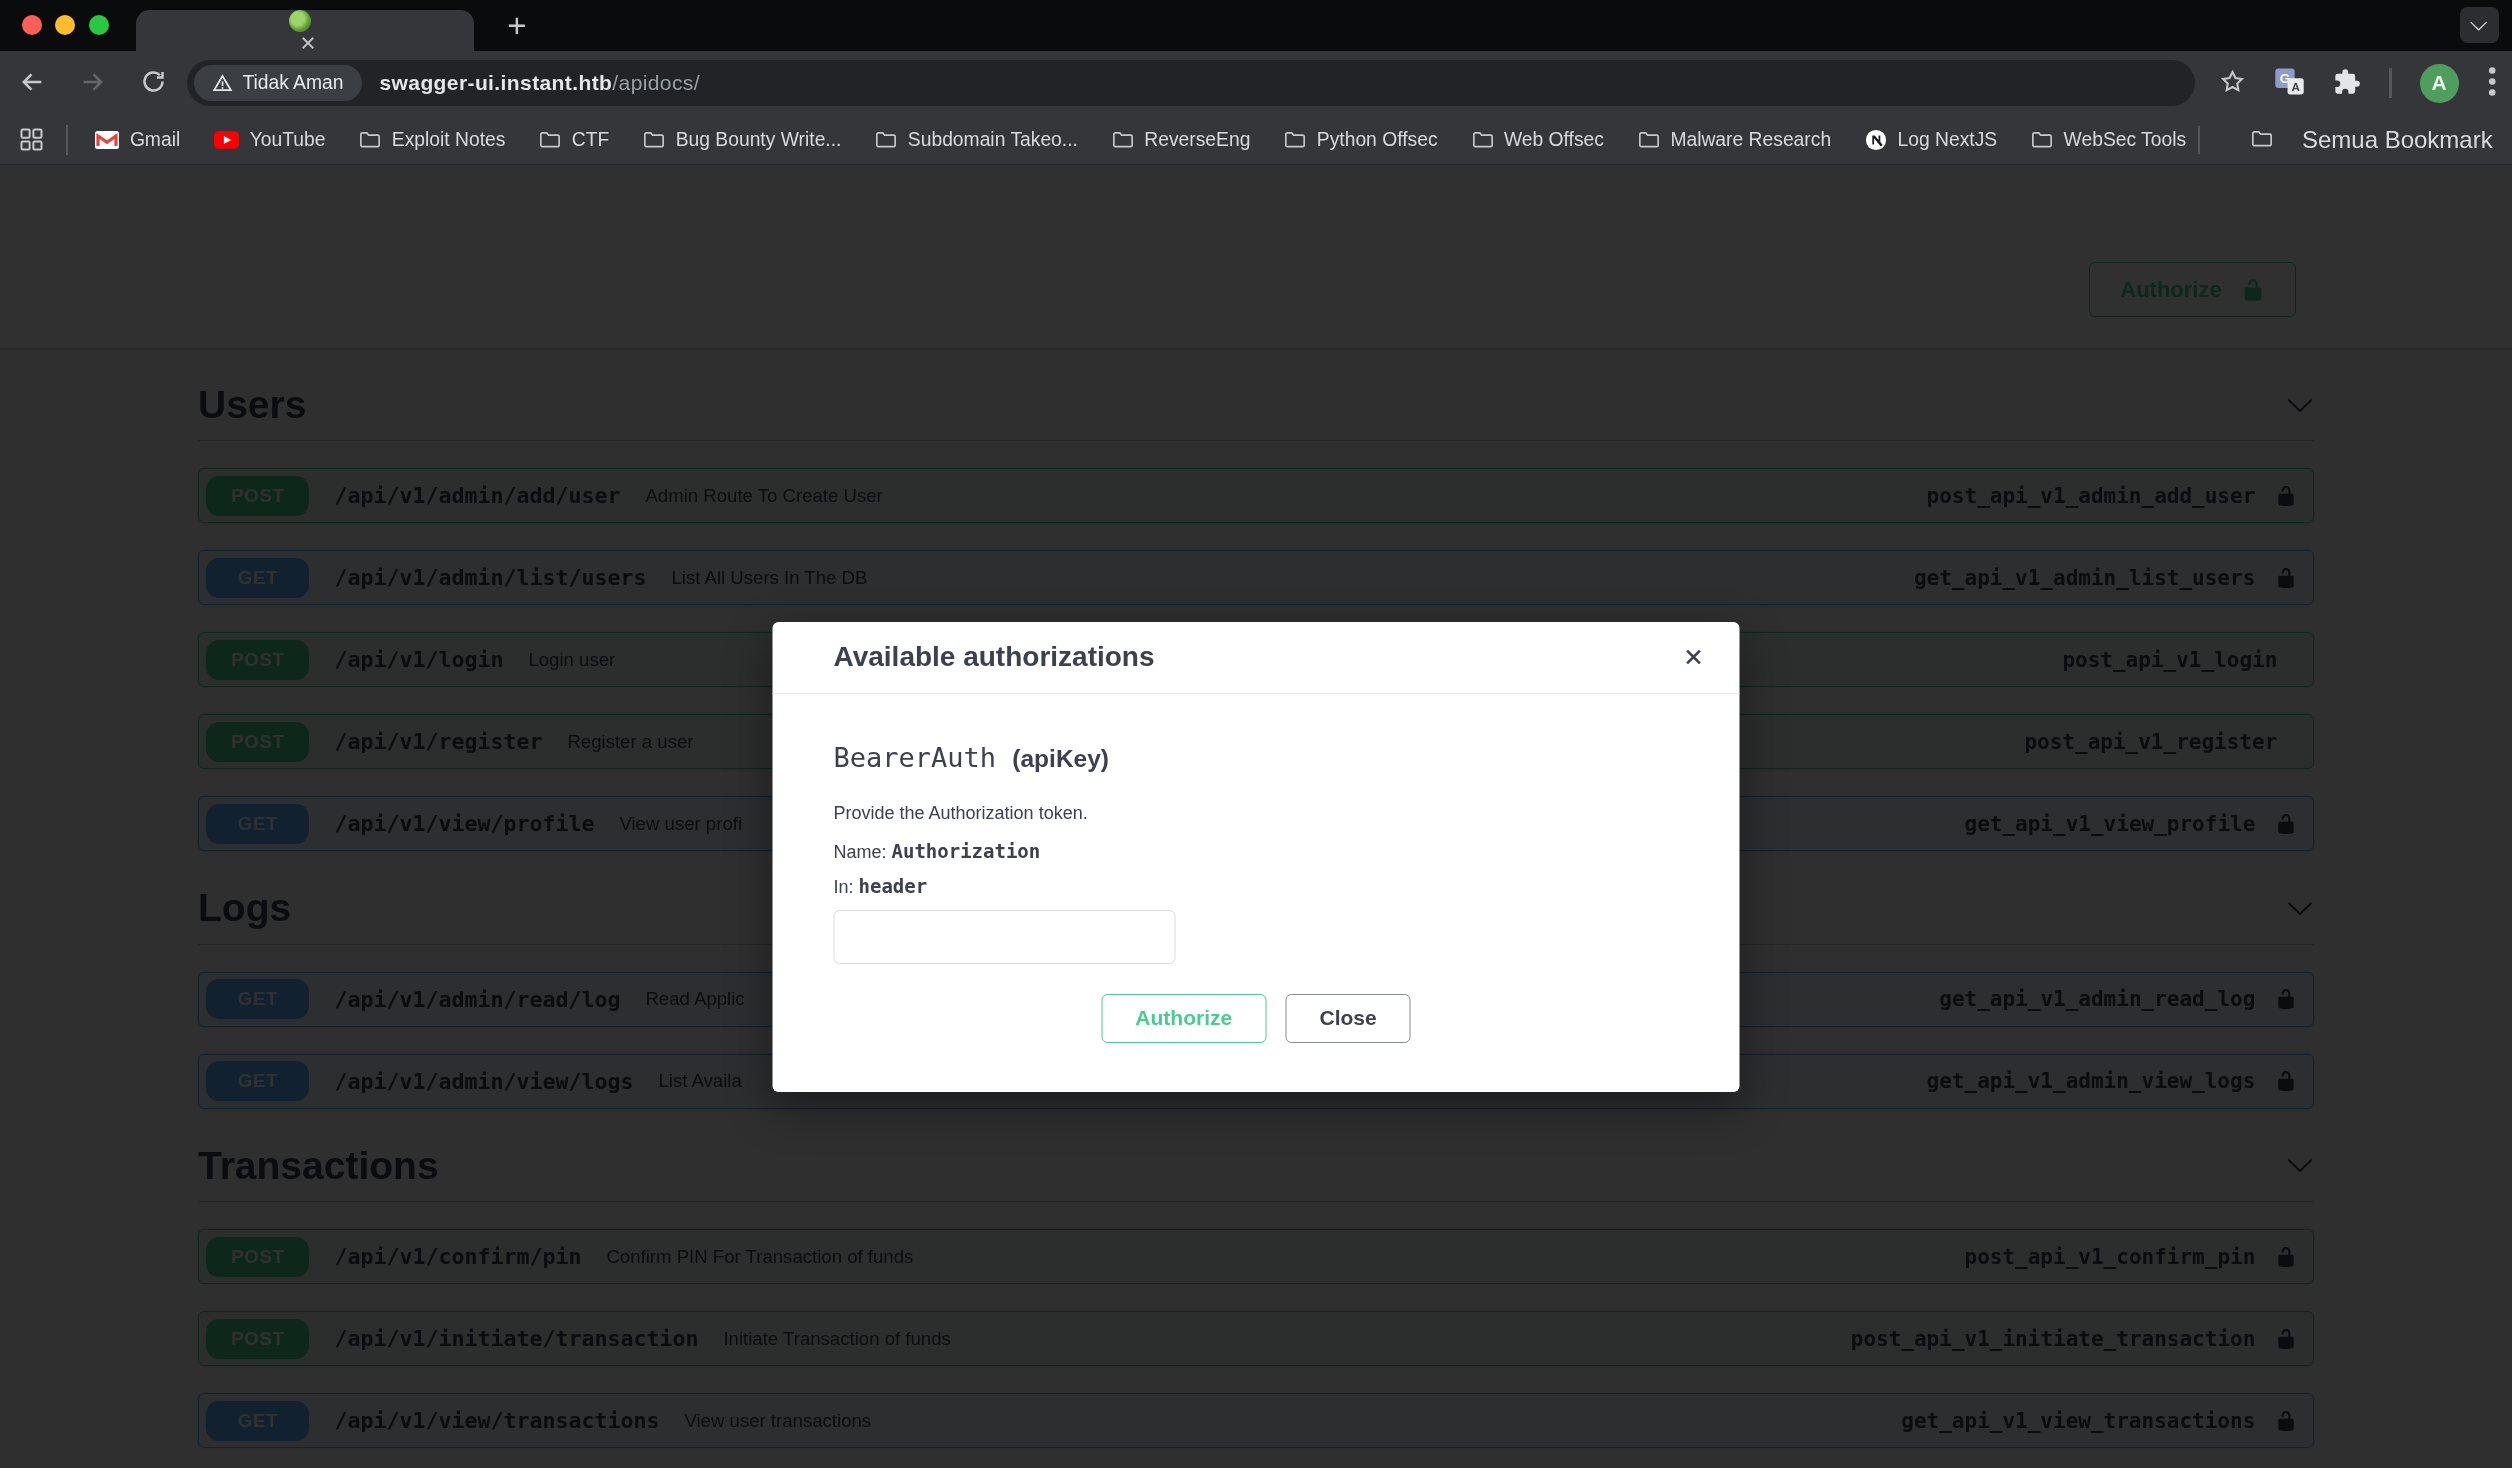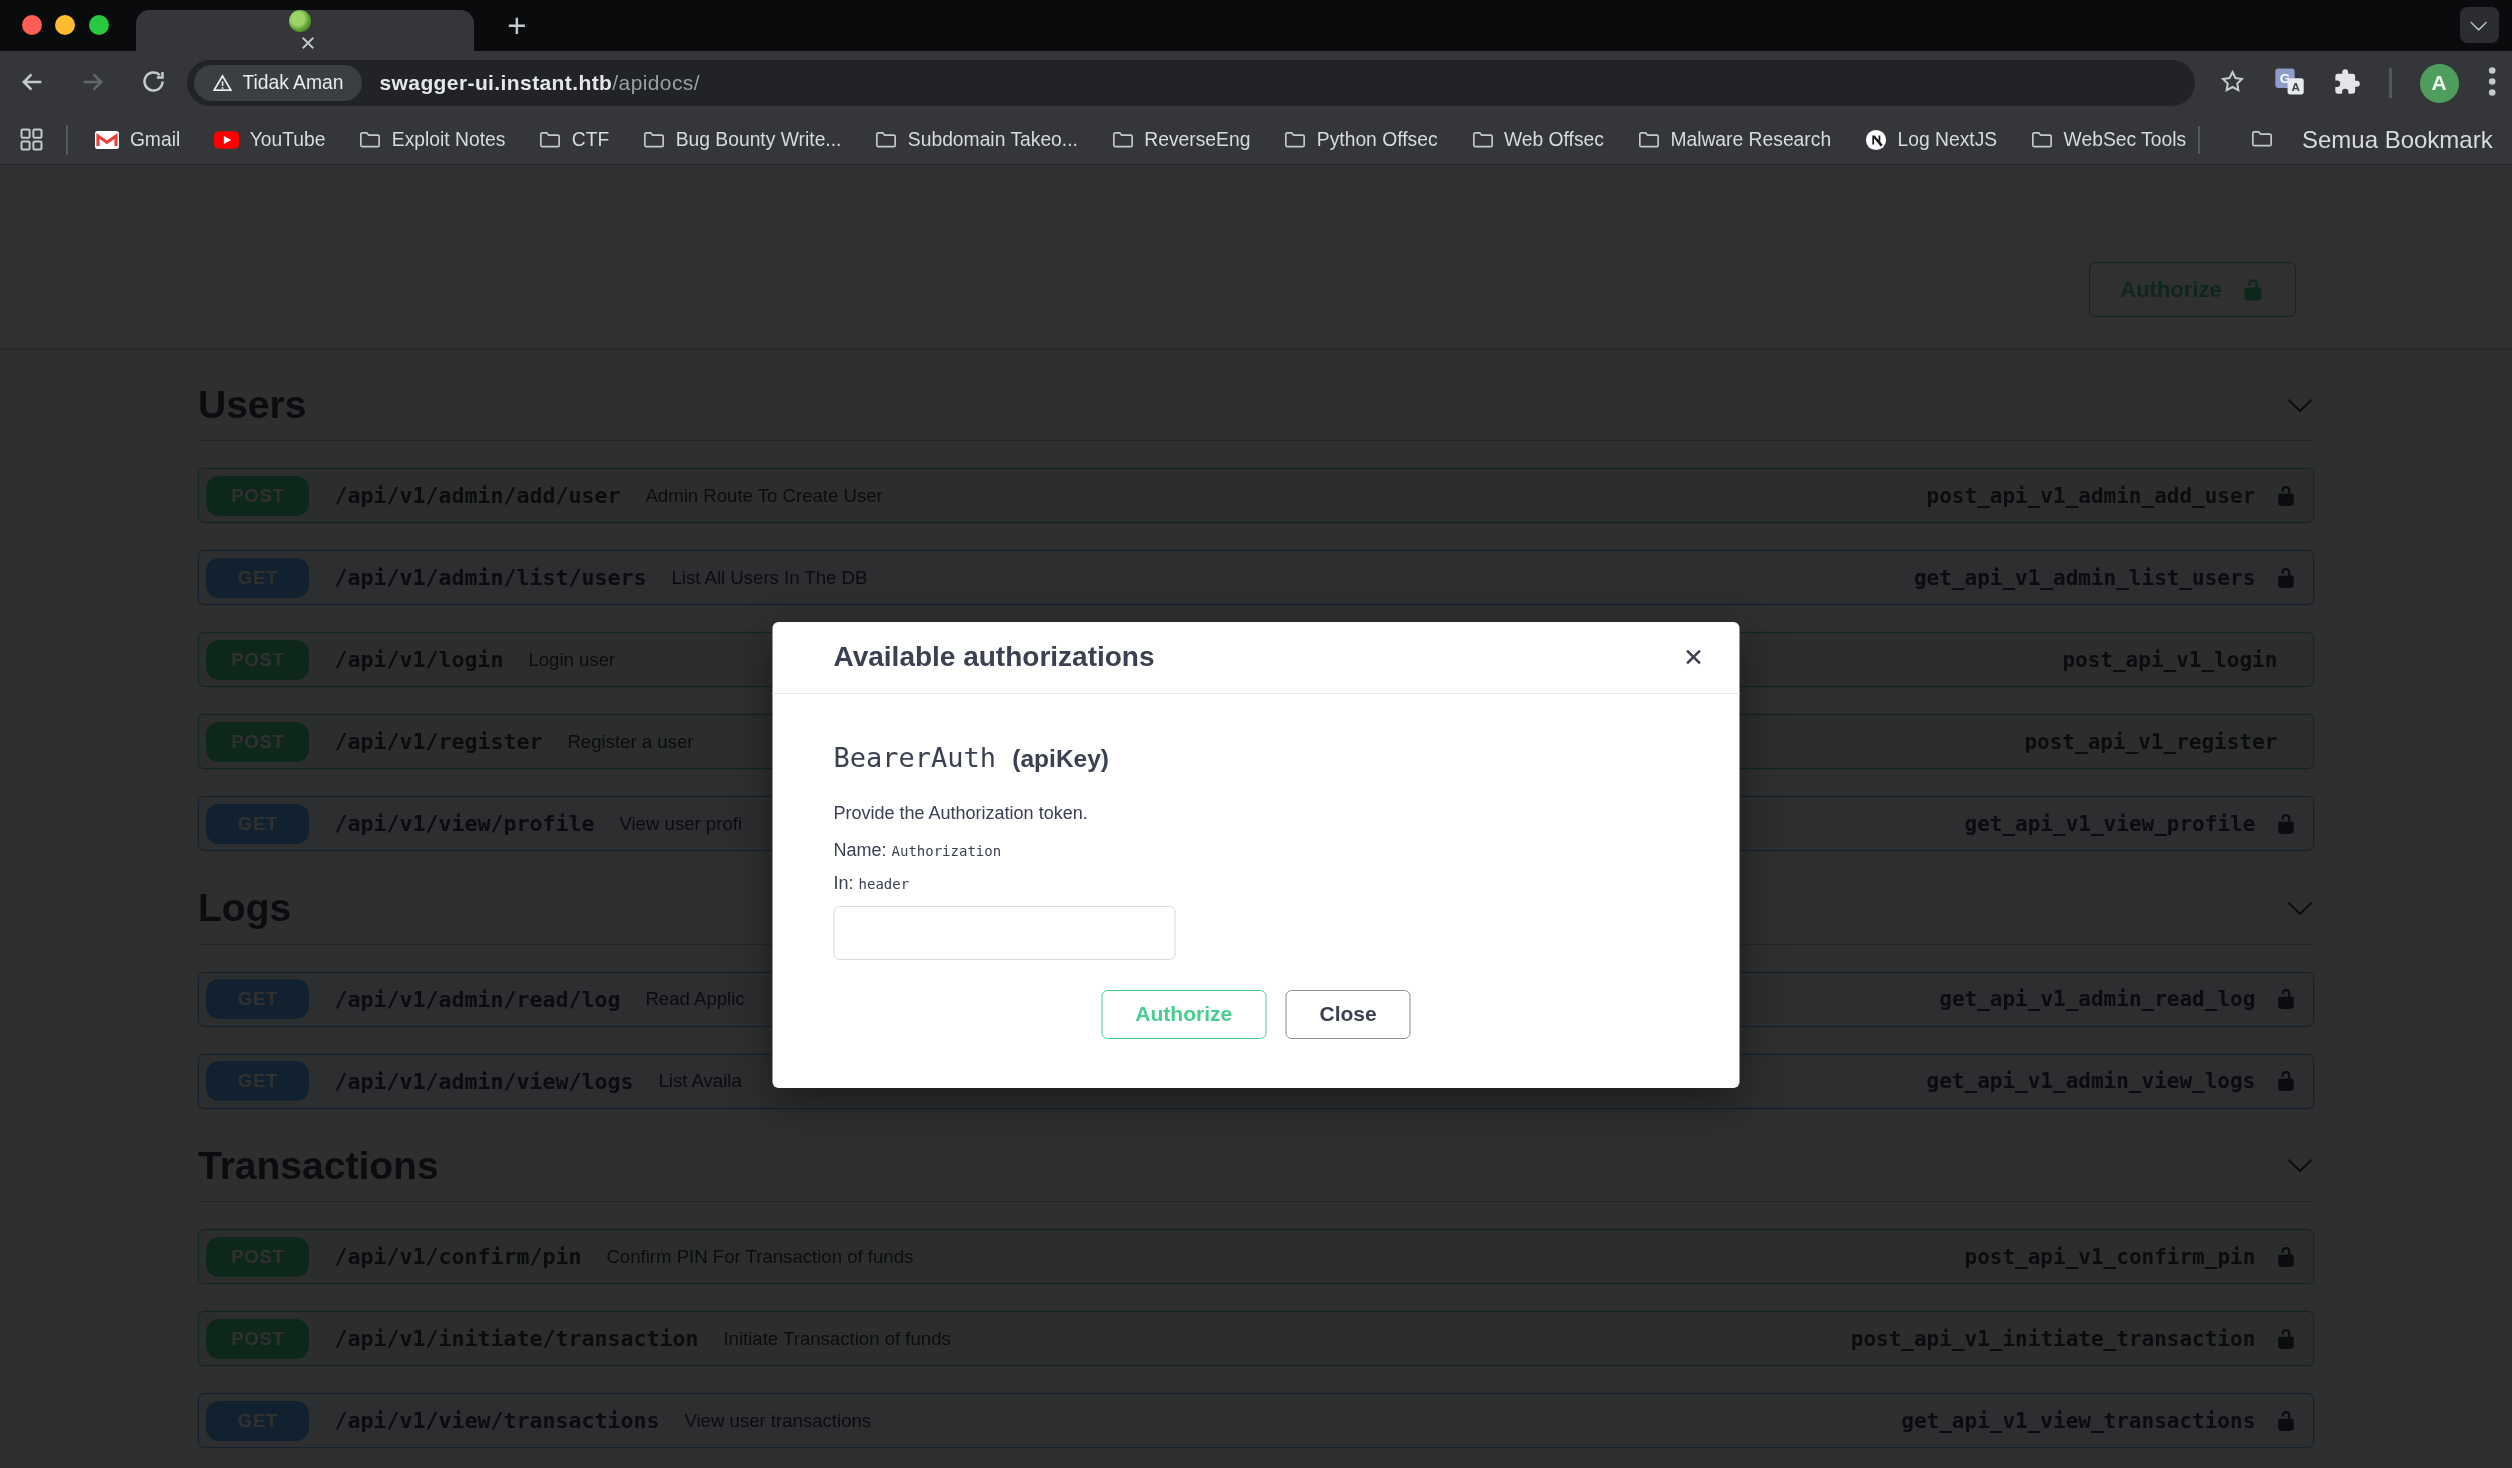--- a/index.html
+++ b/index.html
@@ -75,21 +75,21 @@
          background:#fff;border-radius:6px;box-shadow:0 15px 45px rgba(0,0,0,.4);color:#3b4151;}
   .modal-head{display:flex;justify-content:space-between;align-items:center;
               padding:19.3px 31px 19.3px 61px;border-bottom:1.5px solid #ebebeb;}
   .modal-head h2{margin:0;font-size:28px;font-weight:700;}
   .modal-x{background:none;border:none;padding:4.5px;display:flex;color:#3b4151;}
   .modal-body{padding:48px 61px 0;}
   .auth-name{font-size:27px;margin:0 0 30px;font-weight:400;}
   .auth-name .type{font-family:"Liberation Sans",sans-serif;font-weight:700;font-size:24.5px;margin-top:20px;}
   .auth-desc{font-size:18px;margin:0 0 16.4px;}
   .kv{font-size:18px;margin-bottom:12px;}
-  .kv .mono{font-size:14px;}
+  .kv .mono{font-size:19px;font-weight:bold;}
   .value-label{font-size:18px;font-weight:700;margin:19.3px 0 10.4px;}
   .value-input{width:342px;height:54px;border:0.7px solid #d9d9d9;border-radius:6px;box-sizing:border-box;
                font-size:19.3px;padding:0 12px;outline:none;background:#fff;}
   .modal-btns{display:flex;justify-content:center;gap:19.3px;margin-top:30px;padding-bottom:49px;}
   .btn{height:49px;border-radius:6px;background:#fff;font-size:21px;font-weight:700;padding:0 33px;}
   .btn.green{border:1.5px solid #49cc90;color:#49cc90;}
   .btn.gray{border:1.5px solid #878c92;color:#3b4151;}
 </style>
 </head>
 <body>

